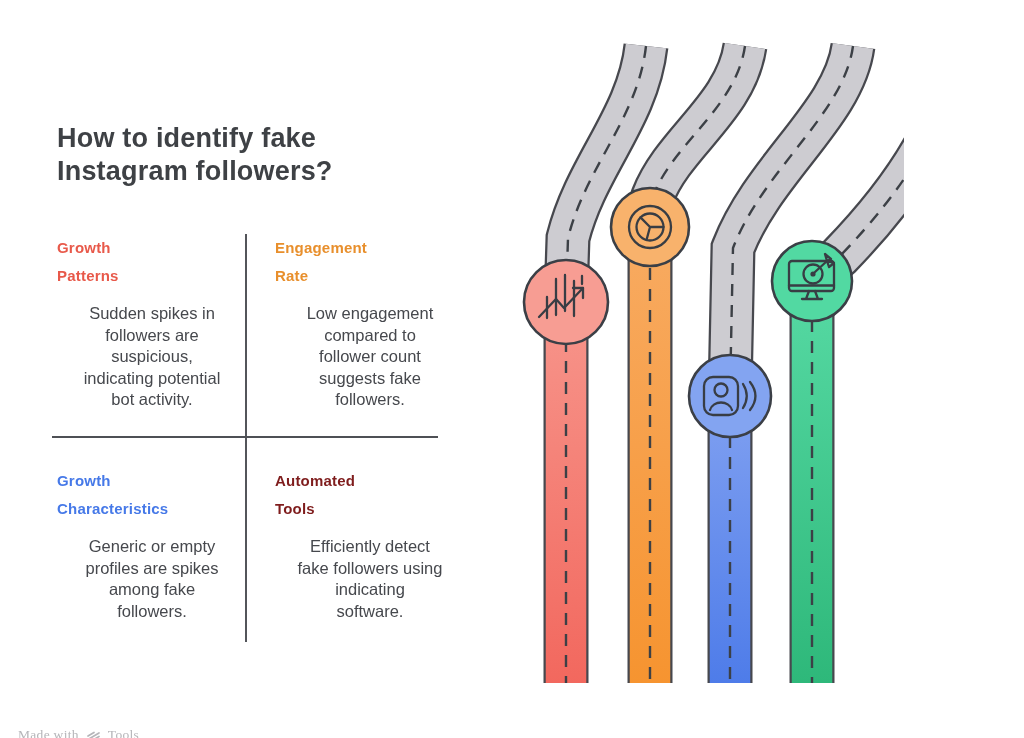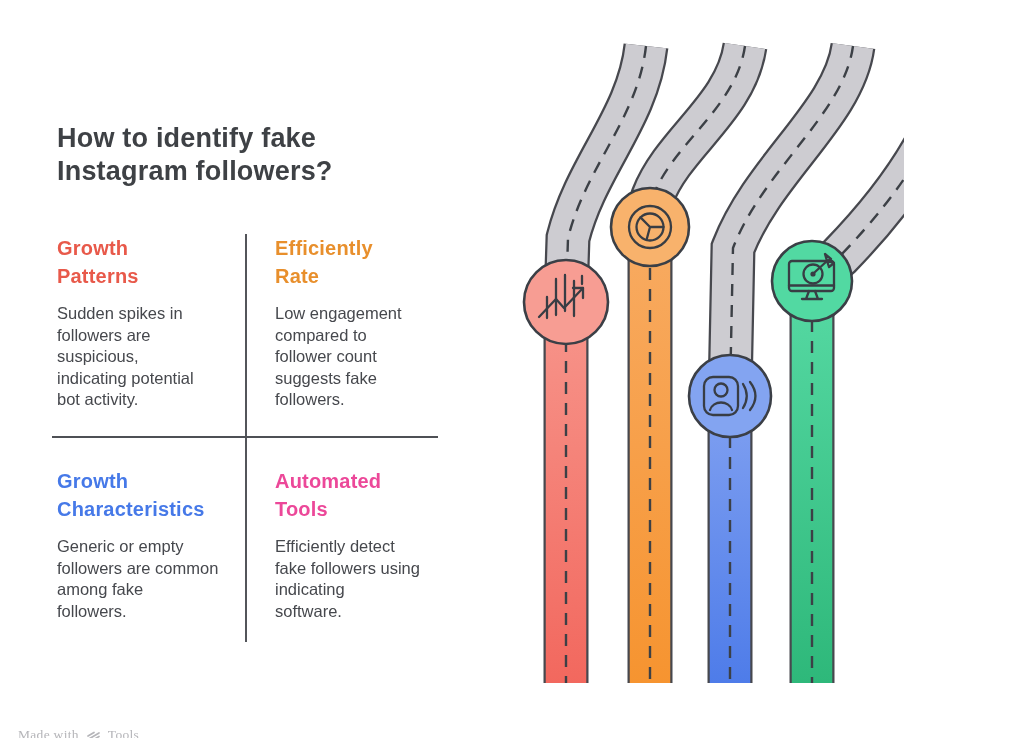--- a/index.html
+++ b/index.html
@@ -11,26 +11,27 @@
     position:absolute;left:57px;top:122px;width:360px;margin:0;
     font-size:27px;line-height:33px;font-weight:700;color:#3e4145;
     white-space:pre-line;letter-spacing:.2px;
   }
   .quad-cell{position:absolute;width:190px;}
   .cell-growth{left:57px;top:234px;}
   .cell-engagement{left:275px;top:234px;}
   .cell-profile{left:57px;top:467px;}
   .cell-automated{left:275px;top:467px;}
   .cell-heading{
-    margin:0;font-size:20px;line-height:28px;font-weight:700;
+    margin:0;font-size:15px;line-height:28px;font-weight:700;
     white-space:pre-line;letter-spacing:.2px;
   }
   .cell-body{
     margin:13px 0 0 0;font-size:16.5px;line-height:21.5px;color:#46484d;
     white-space:pre-line;
+    text-align:center;
   }
   .divider-v{position:absolute;left:245px;top:234px;width:2px;height:408px;background:#53555a;}
   .divider-h{position:absolute;left:52px;top:436px;width:386px;height:2px;background:#4e5055;}
   .footer{
     position:absolute;left:18px;top:726px;display:flex;align-items:center;gap:6px;
     font-size:13.5px;color:#b5b5b9;letter-spacing:.3px;font-family:Liberation Serif, serif;
   }
   .roadmap-svg{position:absolute;left:0;top:0;}
 </style>
 </head>
@@ -45,40 +46,40 @@
     <h2 class="cell-heading" style="color: rgb(232, 89, 74);">Growth
 Patterns</h2>
     <p class="cell-body">Sudden spikes in
 followers are
 suspicious,
 indicating potential
 bot activity.</p>
   </div>
 
   <div class="quad-cell cell-engagement">
-    <h2 class="cell-heading" style="color: rgb(232, 143, 44);">Efficiently
+    <h2 class="cell-heading" style="color: rgb(232, 143, 44);">Engagement
 Rate</h2>
     <p class="cell-body">Low engagement
 compared to
 follower count
 suggests fake
 followers.</p>
   </div>
 
   <div class="quad-cell cell-profile">
     <h2 class="cell-heading" style="color: rgb(70, 121, 232);">Growth
 Characteristics</h2>
     <p class="cell-body">Generic or empty
-followers are common
+profiles are spikes
 among fake
 followers.</p>
   </div>
 
   <div class="quad-cell cell-automated">
-    <h2 class="cell-heading" style="color: #ec4899;">Automated
+    <h2 class="cell-heading" style="color: #7f1d1d;">Automated
 Tools</h2>
     <p class="cell-body">Efficiently detect
 fake followers using
 indicating
 software.</p>
   </div>
 
   <div class="divider-v"></div>
   <div class="divider-h"></div>
 

